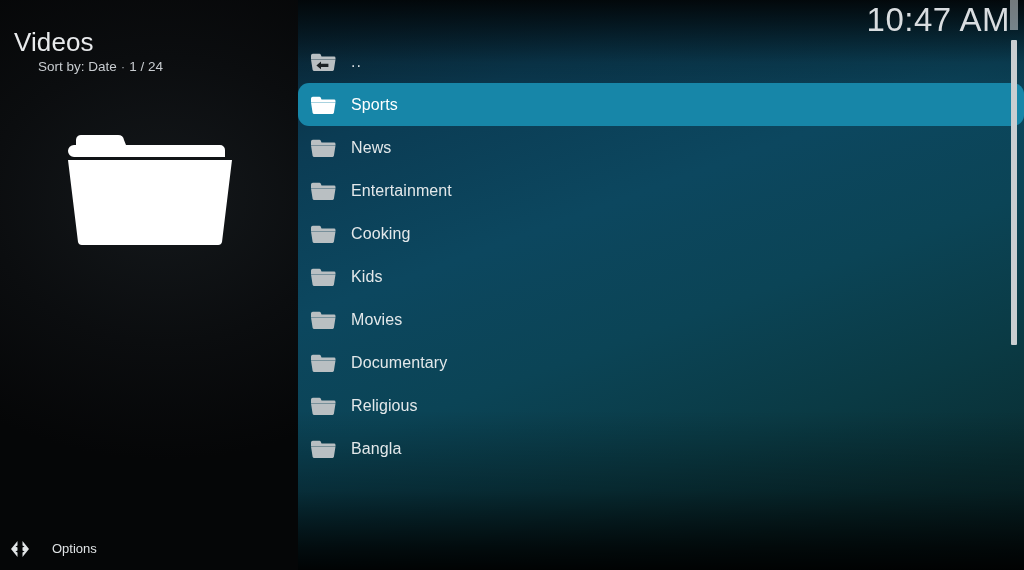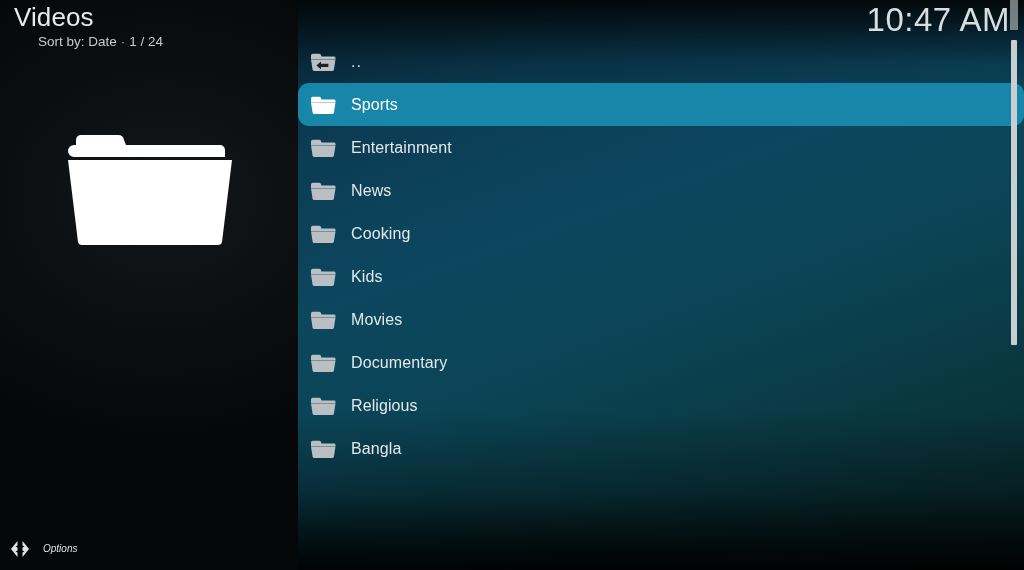--- a/index.html
+++ b/index.html
@@ -27,20 +27,21 @@
   #header-block {
     position:absolute; left:14px; top:2px; width:270px;
   }
   #page-title {
     font-size:26px;
     font-weight:400;
     color:#e8eaec;
     letter-spacing:0.1px;
     line-height:30px;
     white-space:nowrap;
+    margin-top:25px;
   }
   #sort-line {
     font-size:13.5px;
     color:#c8ccd0;
     line-height:18px;
     margin-top:1px;
     white-space:nowrap;
     margin-left:24px;
   }
   .sort-sep { padding:0 4px; color:#9aa0a4; }
@@ -56,24 +57,23 @@
   
   #options-bar {
     position:absolute;
     left:0; bottom:2px;
     width:298px; height:38px;
     display:flex; align-items:center;
     padding-left:8px;
   }
   #options-icon { width:24px; height:22px; display:block; flex:0 0 auto; }
   #options-label {
-    font-size:10px; color:#dfe2e4;
-    margin-left:11px; line-height:22px;
-    white-space:nowrap;
-    font-style:italic;
+    font-size:13px; color:#dfe2e4;
+    margin-left:20px; line-height:22px;
+    white-space:nowrap;
   }
 
   
   #list-panel {
     position:absolute; left:298px; top:0;
     width:726px; height:570px;
     overflow:hidden;
     background:
       linear-gradient(to bottom,
         rgba(2,6,8,0.96) 0%,
@@ -197,28 +197,28 @@
             <path d="M1 4.5 A1.8 1.8 0 0 1 2.8 2.8 h6.6 a1.6 1.6 0 0 1 1.5 1.1 l0.6 1.6 h12.6 a1.4 1.4 0 0 1 1.4 1.4 v1.3 H1 z" fill="#ffffff"></path>
             <path d="M1 8.4 h24.5 l-1.6 10.4 a1.3 1.3 0 0 1 -1.3 1.1 H3.9 a1.3 1.3 0 0 1 -1.3 -1.1 z" fill="#ffffff"></path>
           </svg>
           <span class="rlabel">Sports</span>
         </div>
         <div class="row">
           <svg class="ficon" viewBox="0 0 26 21">
             <path d="M1 4.5 A1.8 1.8 0 0 1 2.8 2.8 h6.6 a1.6 1.6 0 0 1 1.5 1.1 l0.6 1.6 h12.6 a1.4 1.4 0 0 1 1.4 1.4 v1.3 H1 z" fill="#b9bfc2"></path>
             <path d="M1 8.4 h24.5 l-1.6 10.4 a1.3 1.3 0 0 1 -1.3 1.1 H3.9 a1.3 1.3 0 0 1 -1.3 -1.1 z" fill="#b9bfc2"></path>
           </svg>
+          <span class="rlabel">News</span>
+        </div>
+        <div class="row">
+          <svg class="ficon" viewBox="0 0 26 21">
+            <path d="M1 4.5 A1.8 1.8 0 0 1 2.8 2.8 h6.6 a1.6 1.6 0 0 1 1.5 1.1 l0.6 1.6 h12.6 a1.4 1.4 0 0 1 1.4 1.4 v1.3 H1 z" fill="#b9bfc2"></path>
+            <path d="M1 8.4 h24.5 l-1.6 10.4 a1.3 1.3 0 0 1 -1.3 1.1 H3.9 a1.3 1.3 0 0 1 -1.3 -1.1 z" fill="#b9bfc2"></path>
+          </svg>
           <span class="rlabel">Entertainment</span>
-        </div>
-        <div class="row">
-          <svg class="ficon" viewBox="0 0 26 21">
-            <path d="M1 4.5 A1.8 1.8 0 0 1 2.8 2.8 h6.6 a1.6 1.6 0 0 1 1.5 1.1 l0.6 1.6 h12.6 a1.4 1.4 0 0 1 1.4 1.4 v1.3 H1 z" fill="#b9bfc2"></path>
-            <path d="M1 8.4 h24.5 l-1.6 10.4 a1.3 1.3 0 0 1 -1.3 1.1 H3.9 a1.3 1.3 0 0 1 -1.3 -1.1 z" fill="#b9bfc2"></path>
-          </svg>
-          <span class="rlabel">News</span>
         </div>
         <div class="row">
           <svg class="ficon" viewBox="0 0 26 21">
             <path d="M1 4.5 A1.8 1.8 0 0 1 2.8 2.8 h6.6 a1.6 1.6 0 0 1 1.5 1.1 l0.6 1.6 h12.6 a1.4 1.4 0 0 1 1.4 1.4 v1.3 H1 z" fill="#b9bfc2"></path>
             <path d="M1 8.4 h24.5 l-1.6 10.4 a1.3 1.3 0 0 1 -1.3 1.1 H3.9 a1.3 1.3 0 0 1 -1.3 -1.1 z" fill="#b9bfc2"></path>
           </svg>
           <span class="rlabel">Cooking</span>
         </div>
         <div class="row">
           <svg class="ficon" viewBox="0 0 26 21">

